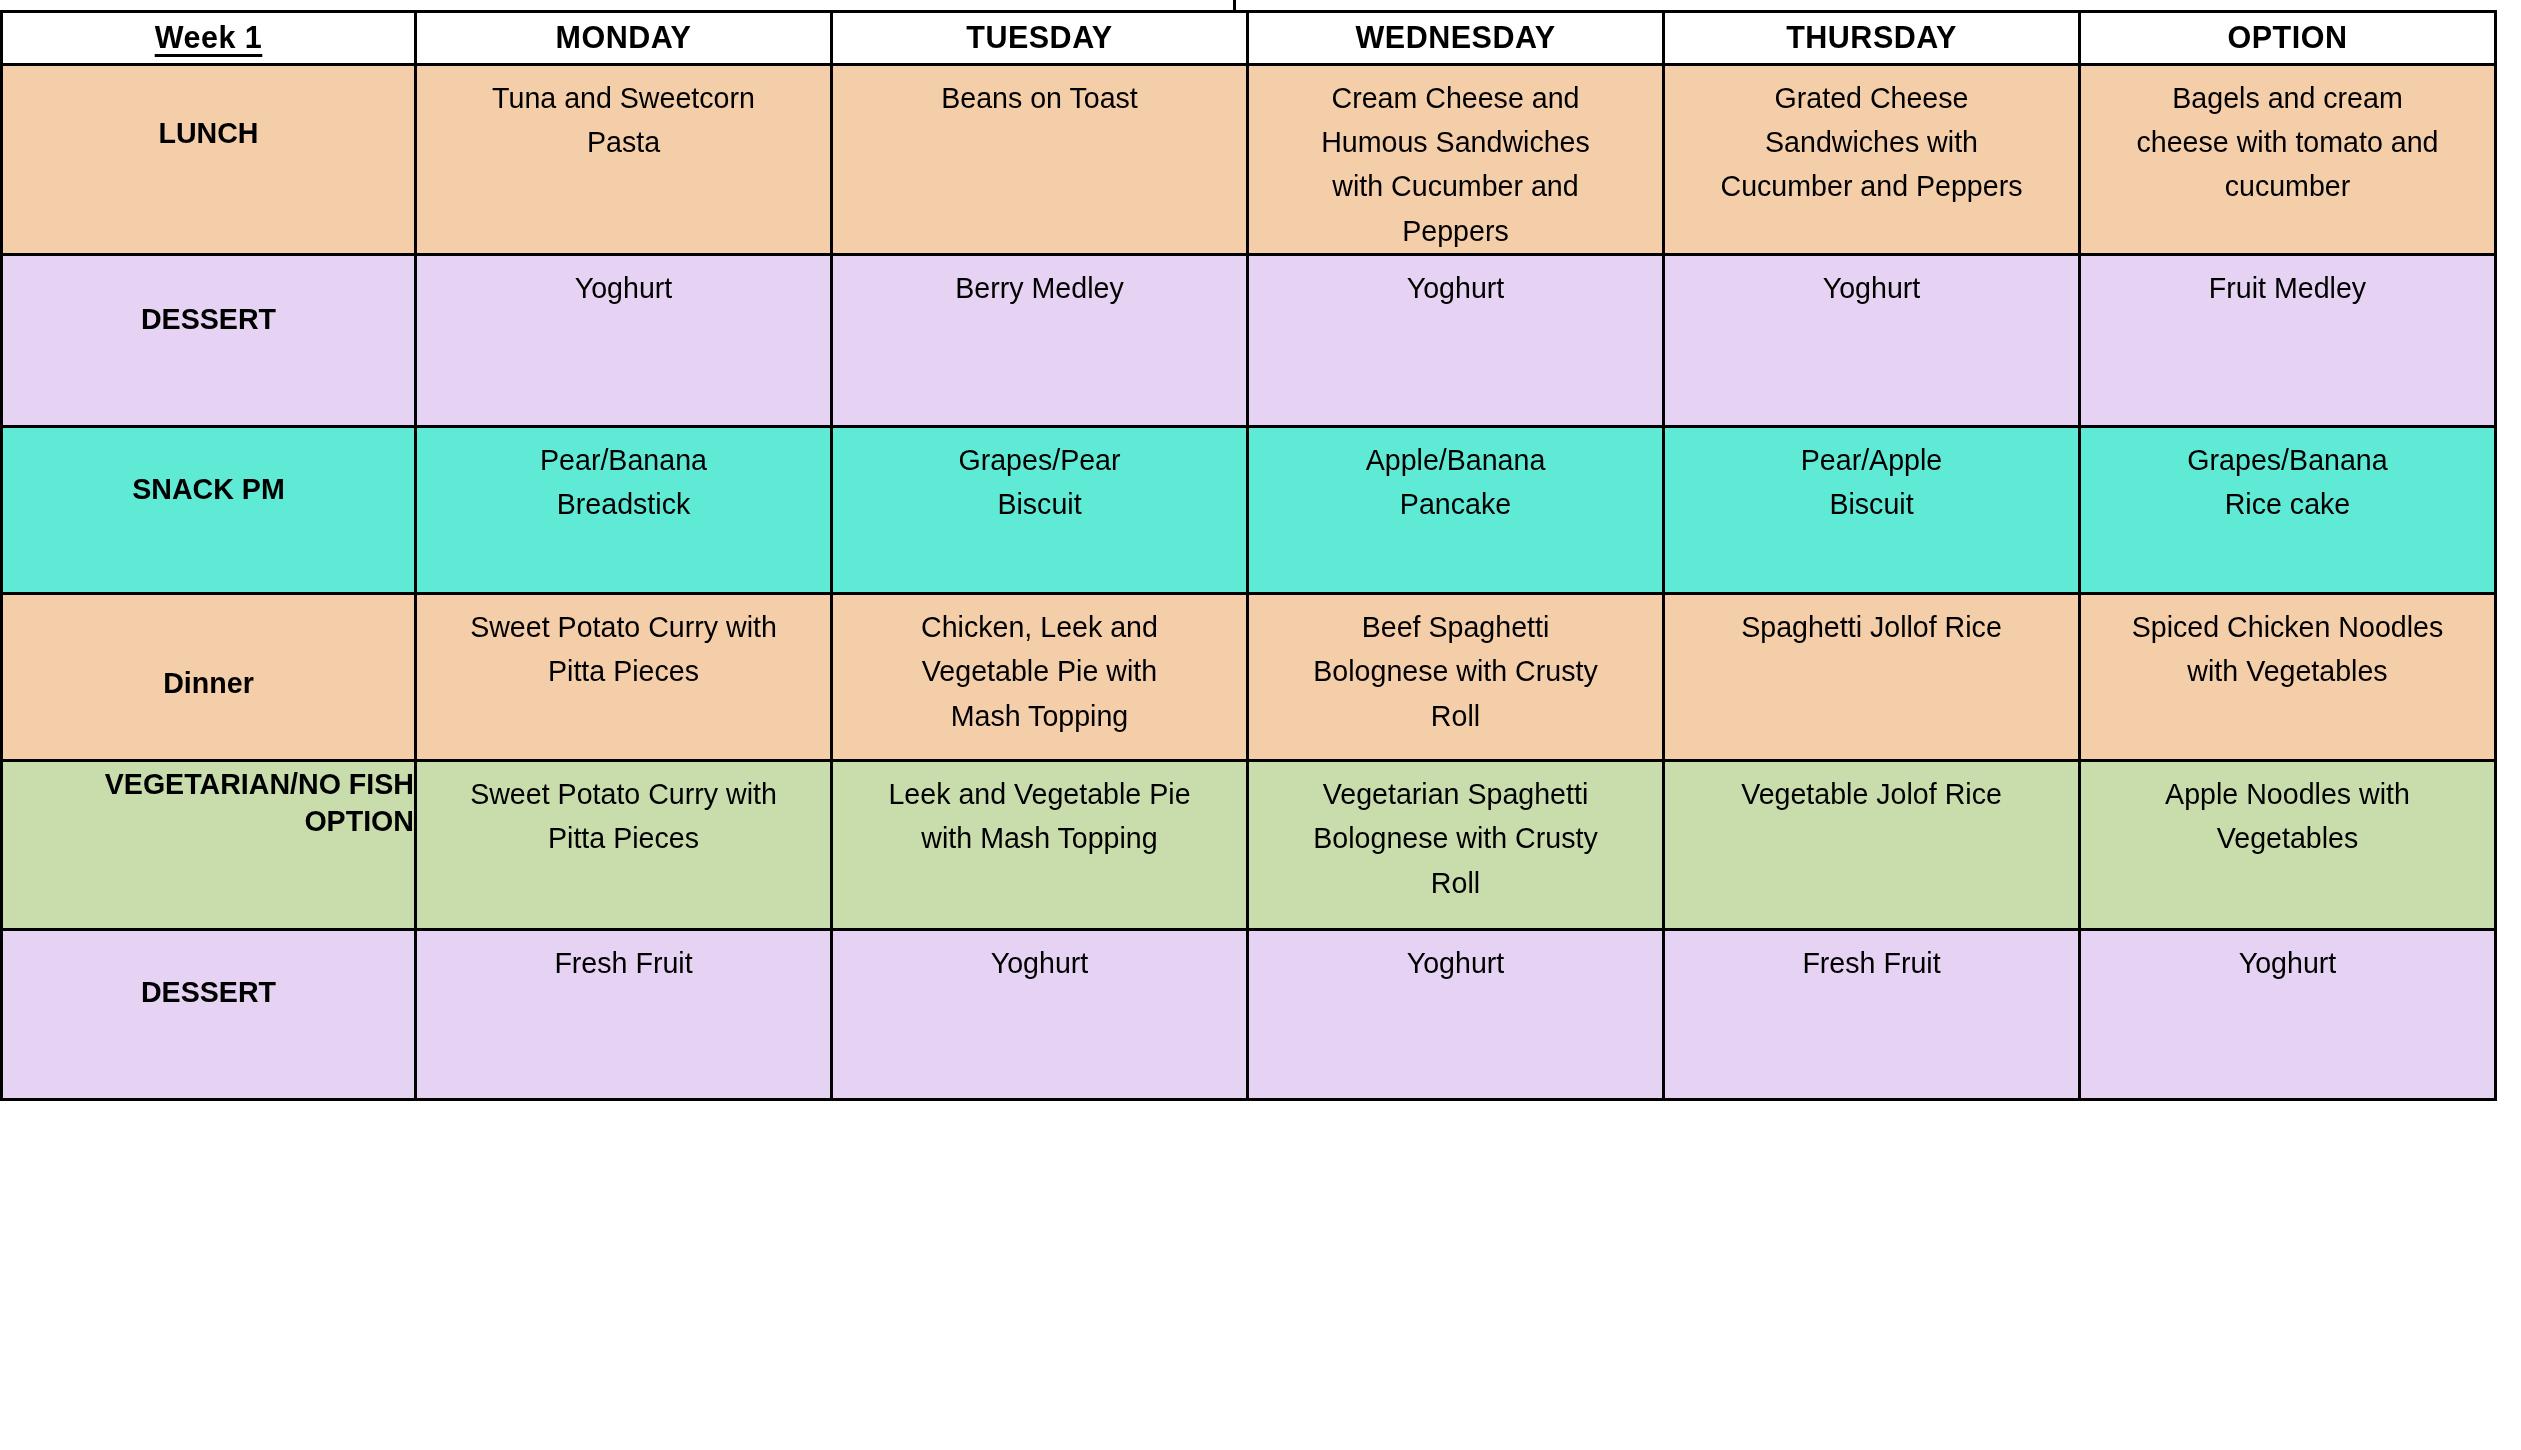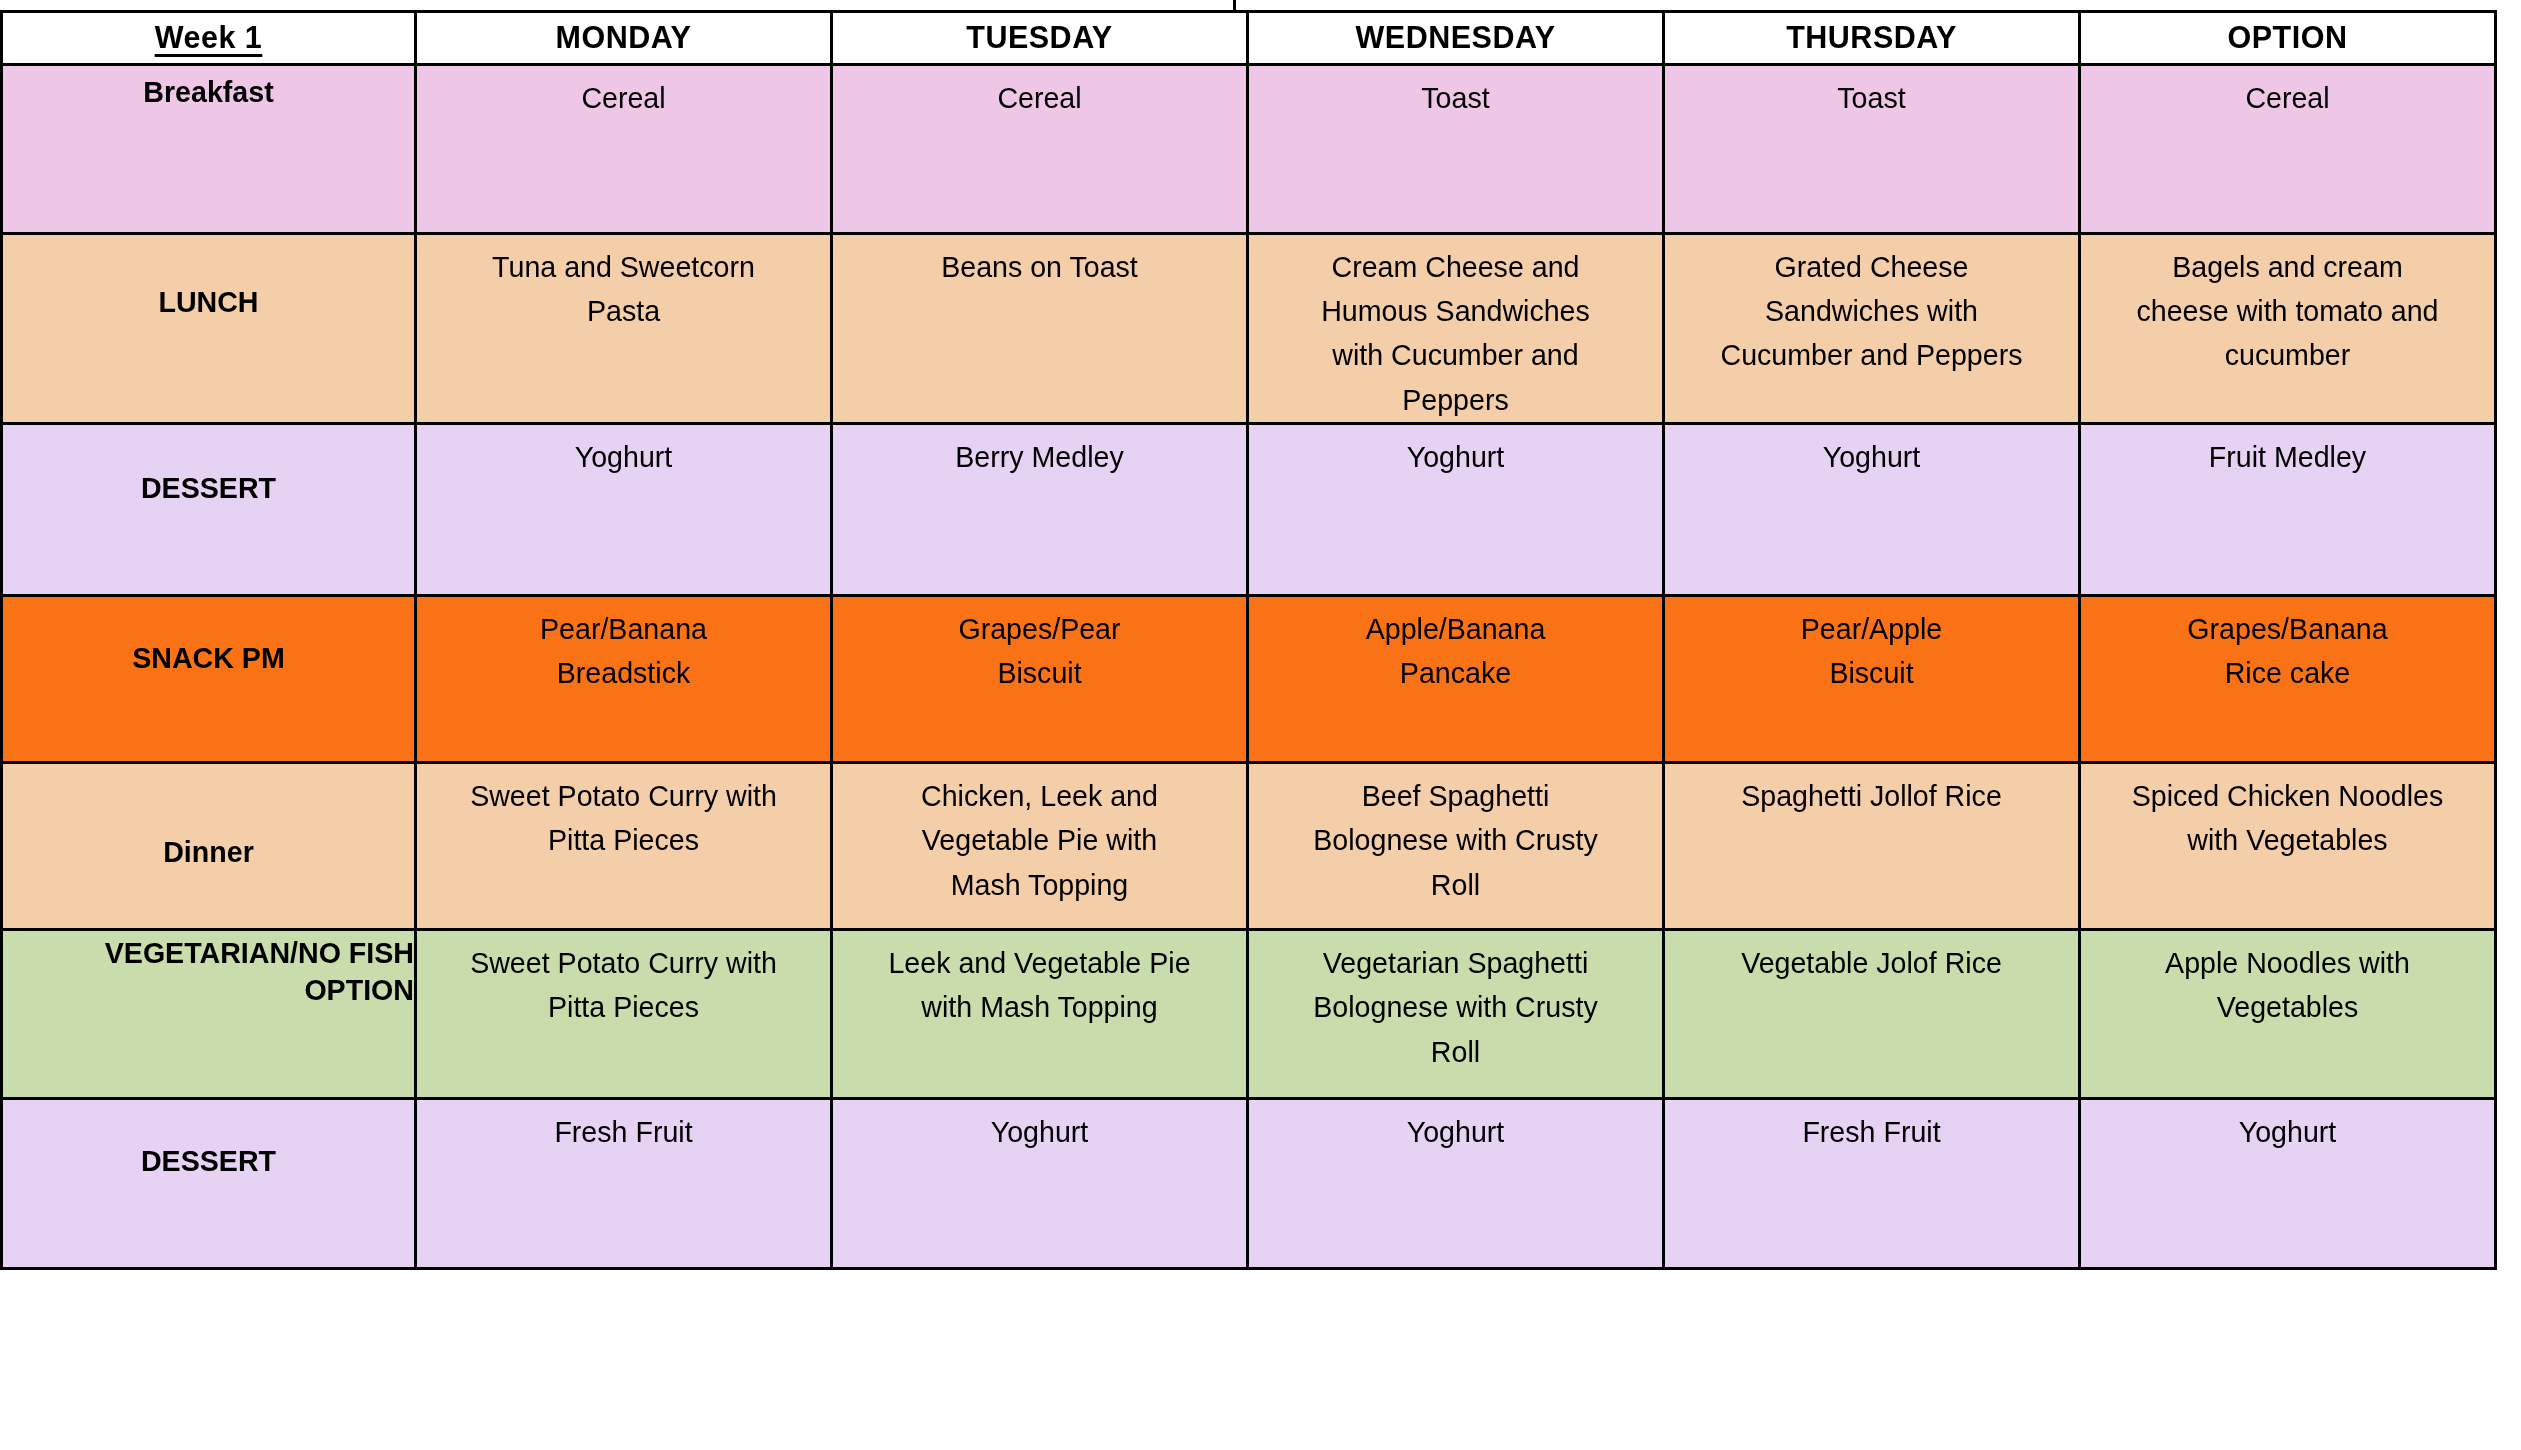--- a/index.html
+++ b/index.html
@@ -59,28 +59,20 @@
     <tr class="hdr">
       <th><span class="week-underline">Week 1</span></th>
       <th>MONDAY</th>
       <th>TUESDAY</th>
       <th>WEDNESDAY</th>
       <th>THURSDAY</th>
       <th>OPTION</th>
     </tr>
   </thead>
   <tbody>
-    <tr class="r0" style="background: rgb(238, 199, 230);">
-      <th>Breakfast</th>
-      <td>Cereal</td>
-      <td>Cereal</td>
-      <td>Toast</td>
-      <td>Toast</td>
-      <td>Cereal</td>
-    </tr>
     <tr class="r2" style="background: rgb(244, 205, 169);">
       <th>LUNCH</th>
       <td>Tuna and Sweetcorn
 Pasta</td>
       <td>Beans on Toast</td>
       <td>Cream Cheese and
 Humous Sandwiches
 with Cucumber and
 Peppers</td>
       <td>Grated Cheese
@@ -91,21 +83,21 @@
 cucumber</td>
     </tr>
     <tr class="r3" style="background: rgb(230, 211, 243);">
       <th>DESSERT</th>
       <td>Yoghurt</td>
       <td>Berry Medley</td>
       <td>Yoghurt</td>
       <td>Yoghurt</td>
       <td>Fruit Medley</td>
     </tr>
-    <tr class="r4" style="background: #f97316;">
+    <tr class="r4" style="background: #5eead4;">
       <th>SNACK PM</th>
       <td>Pear/Banana
 Breadstick</td>
       <td>Grapes/Pear
 Biscuit</td>
       <td>Apple/Banana
 Pancake</td>
       <td>Pear/Apple
 Biscuit</td>
       <td>Grapes/Banana

